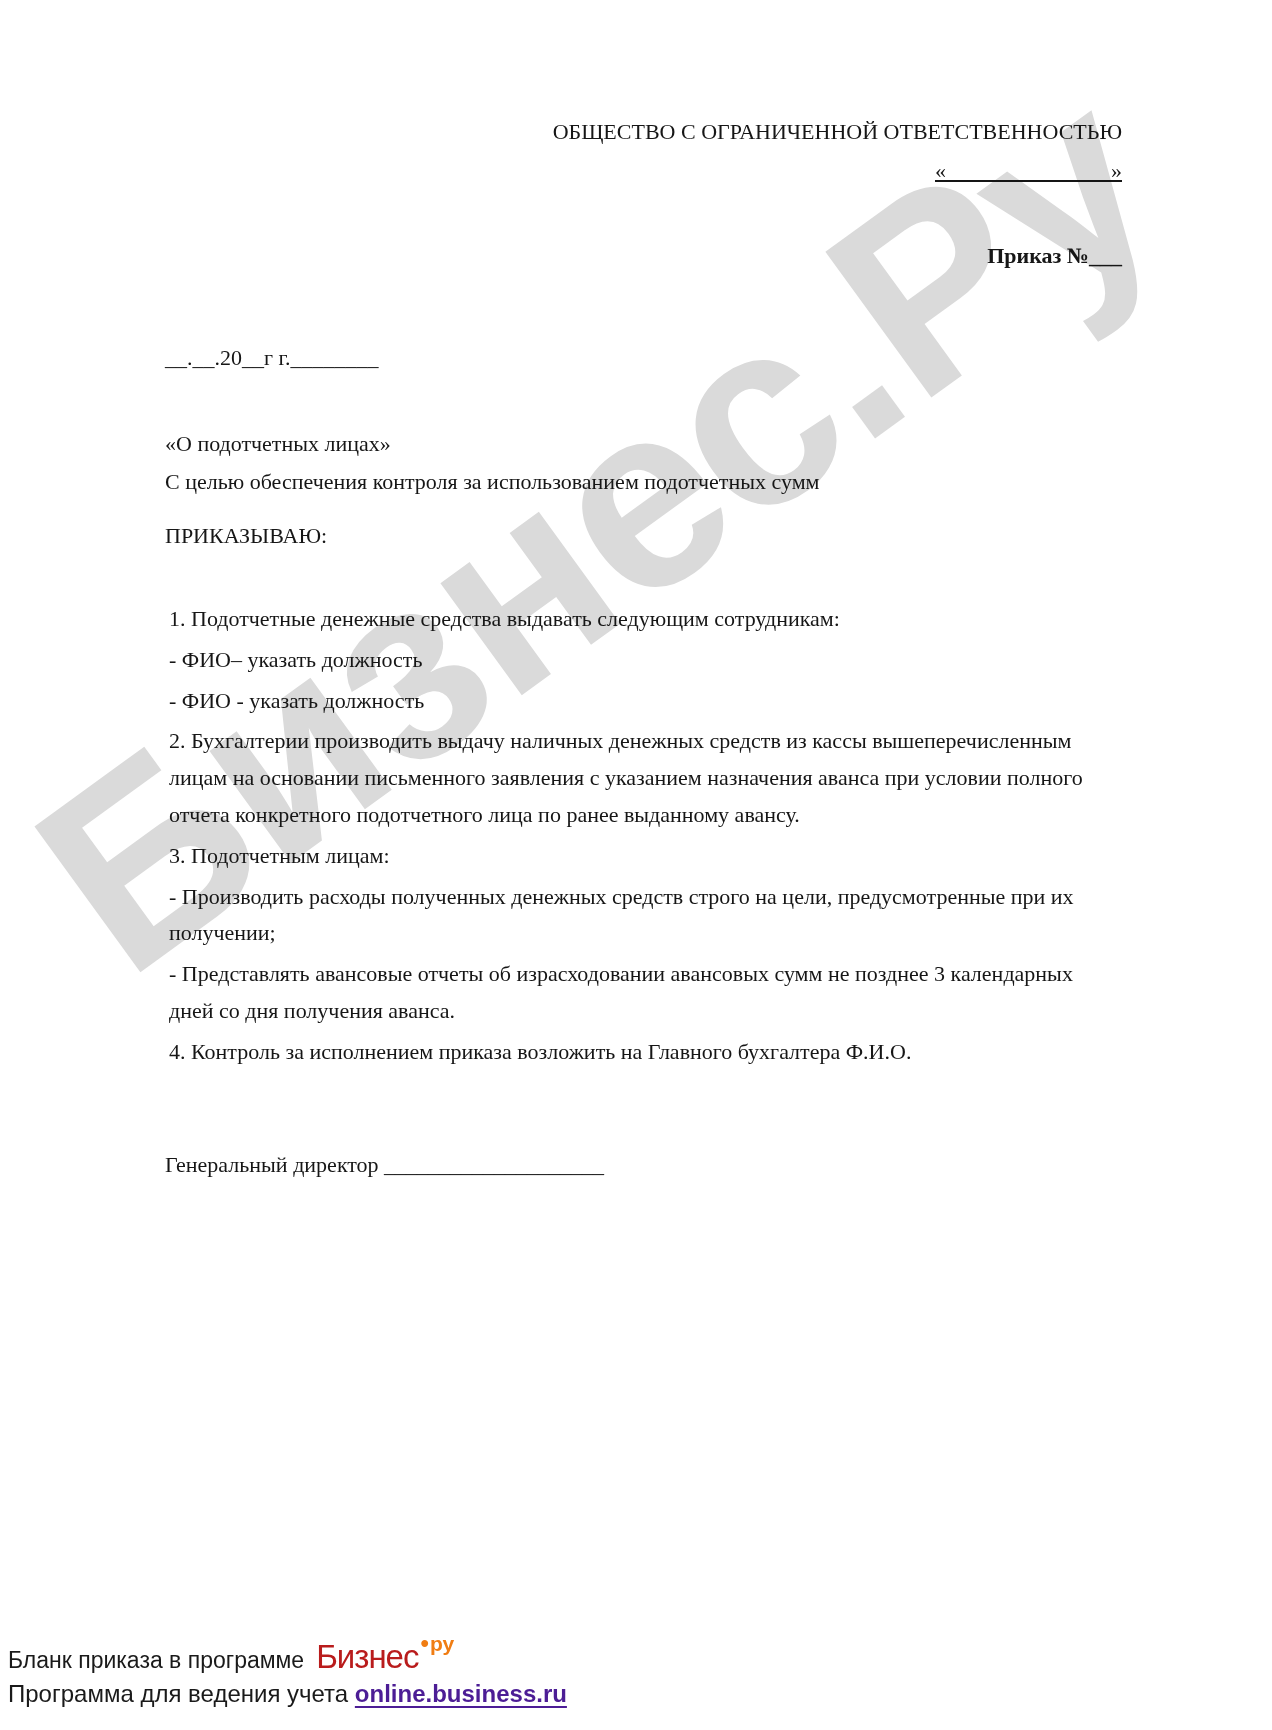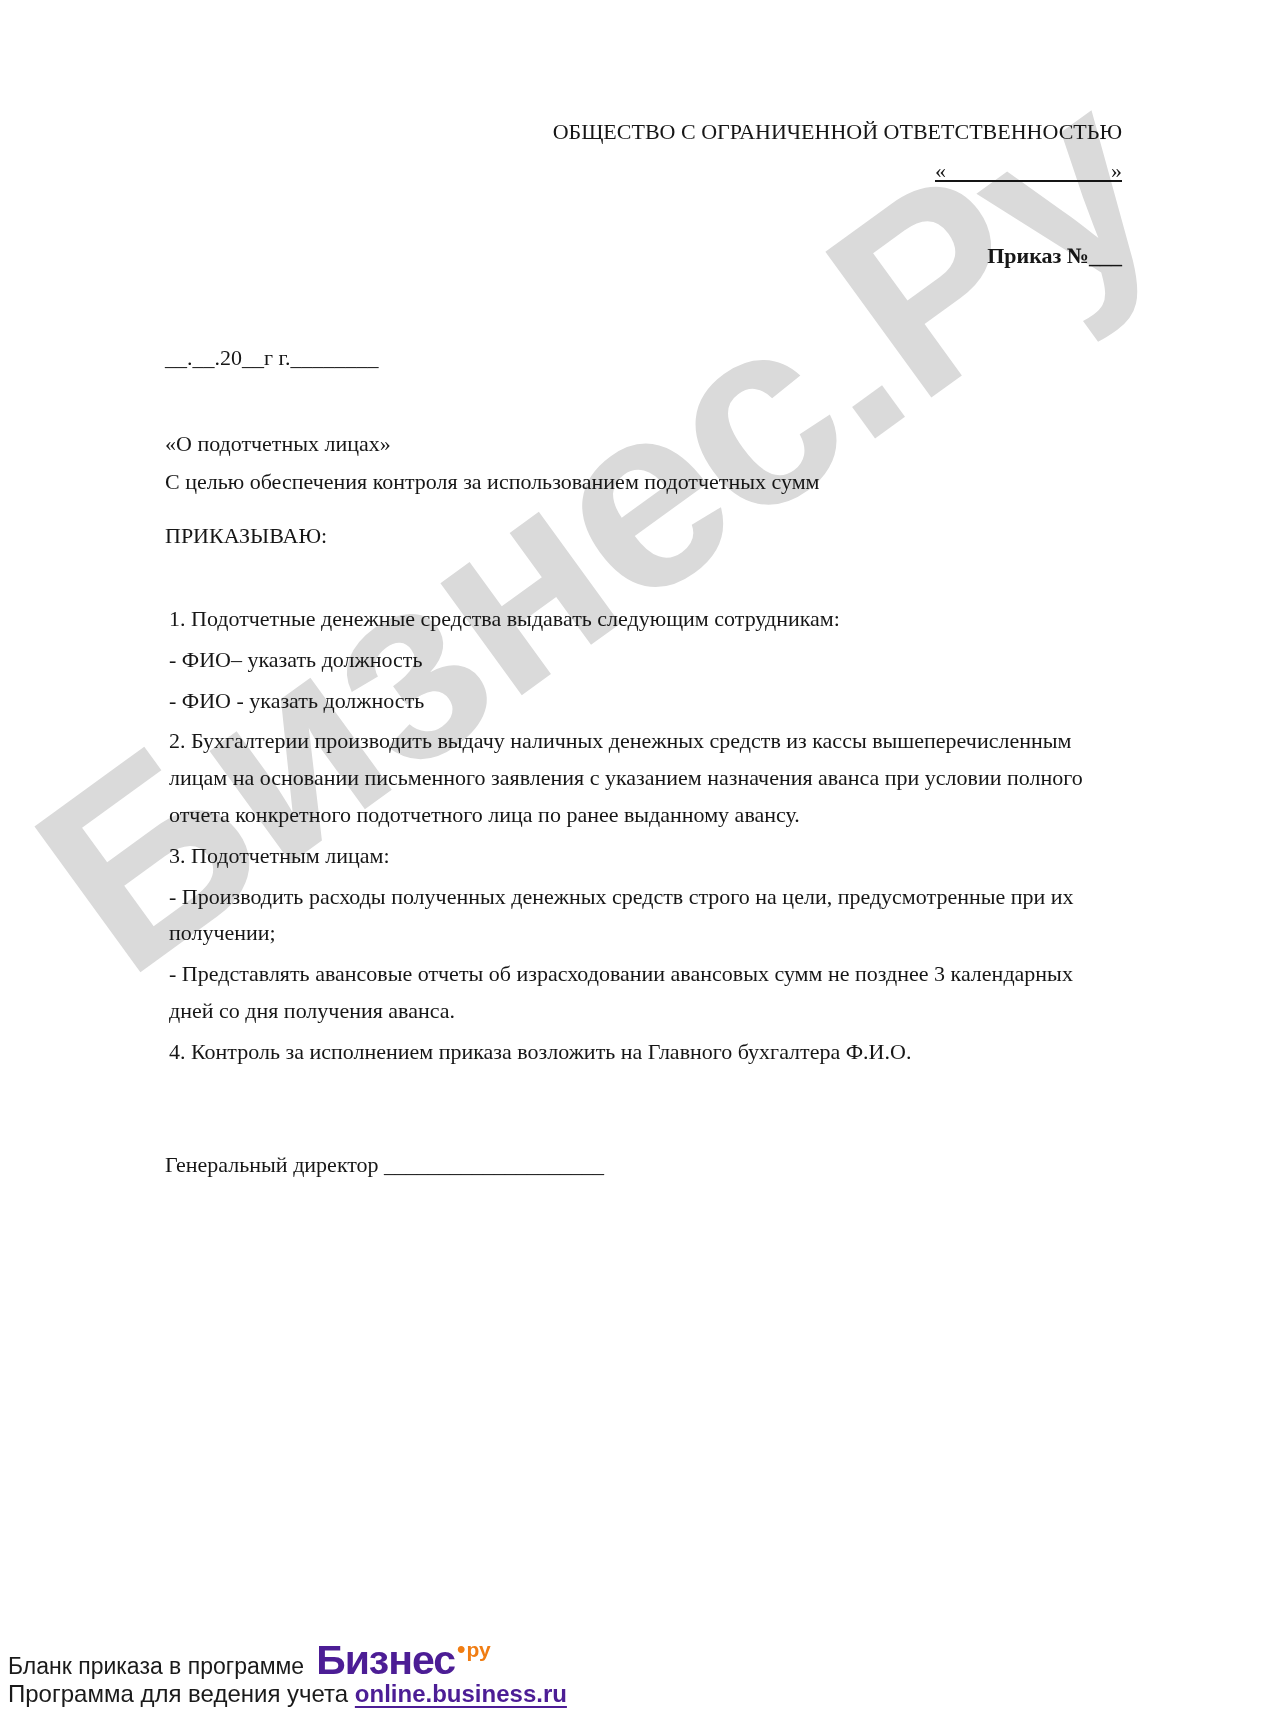--- a/index.html
+++ b/index.html
@@ -70,23 +70,23 @@
     align-items: baseline;
     height: 38px;
   }
   .footer-created { font-size: 23px; }
   .brand-logo {
     display: inline-flex;
     align-items: baseline;
     margin-left: 12px;
   }
   .brand-name {
-    font-size: 41px;
-    font-weight: bold;
-    color: #4c1d95;
+    font-size: 33px;
+    font-weight: normal;
+    color: #b91c1c;
     letter-spacing: -1px;
     line-height: 1;
   }
   .brand-sup {
     position: relative;
     top: -17px;
     margin-left: 2px;
     font-size: 21px;
     font-weight: bold;
     color: #f07d13;

